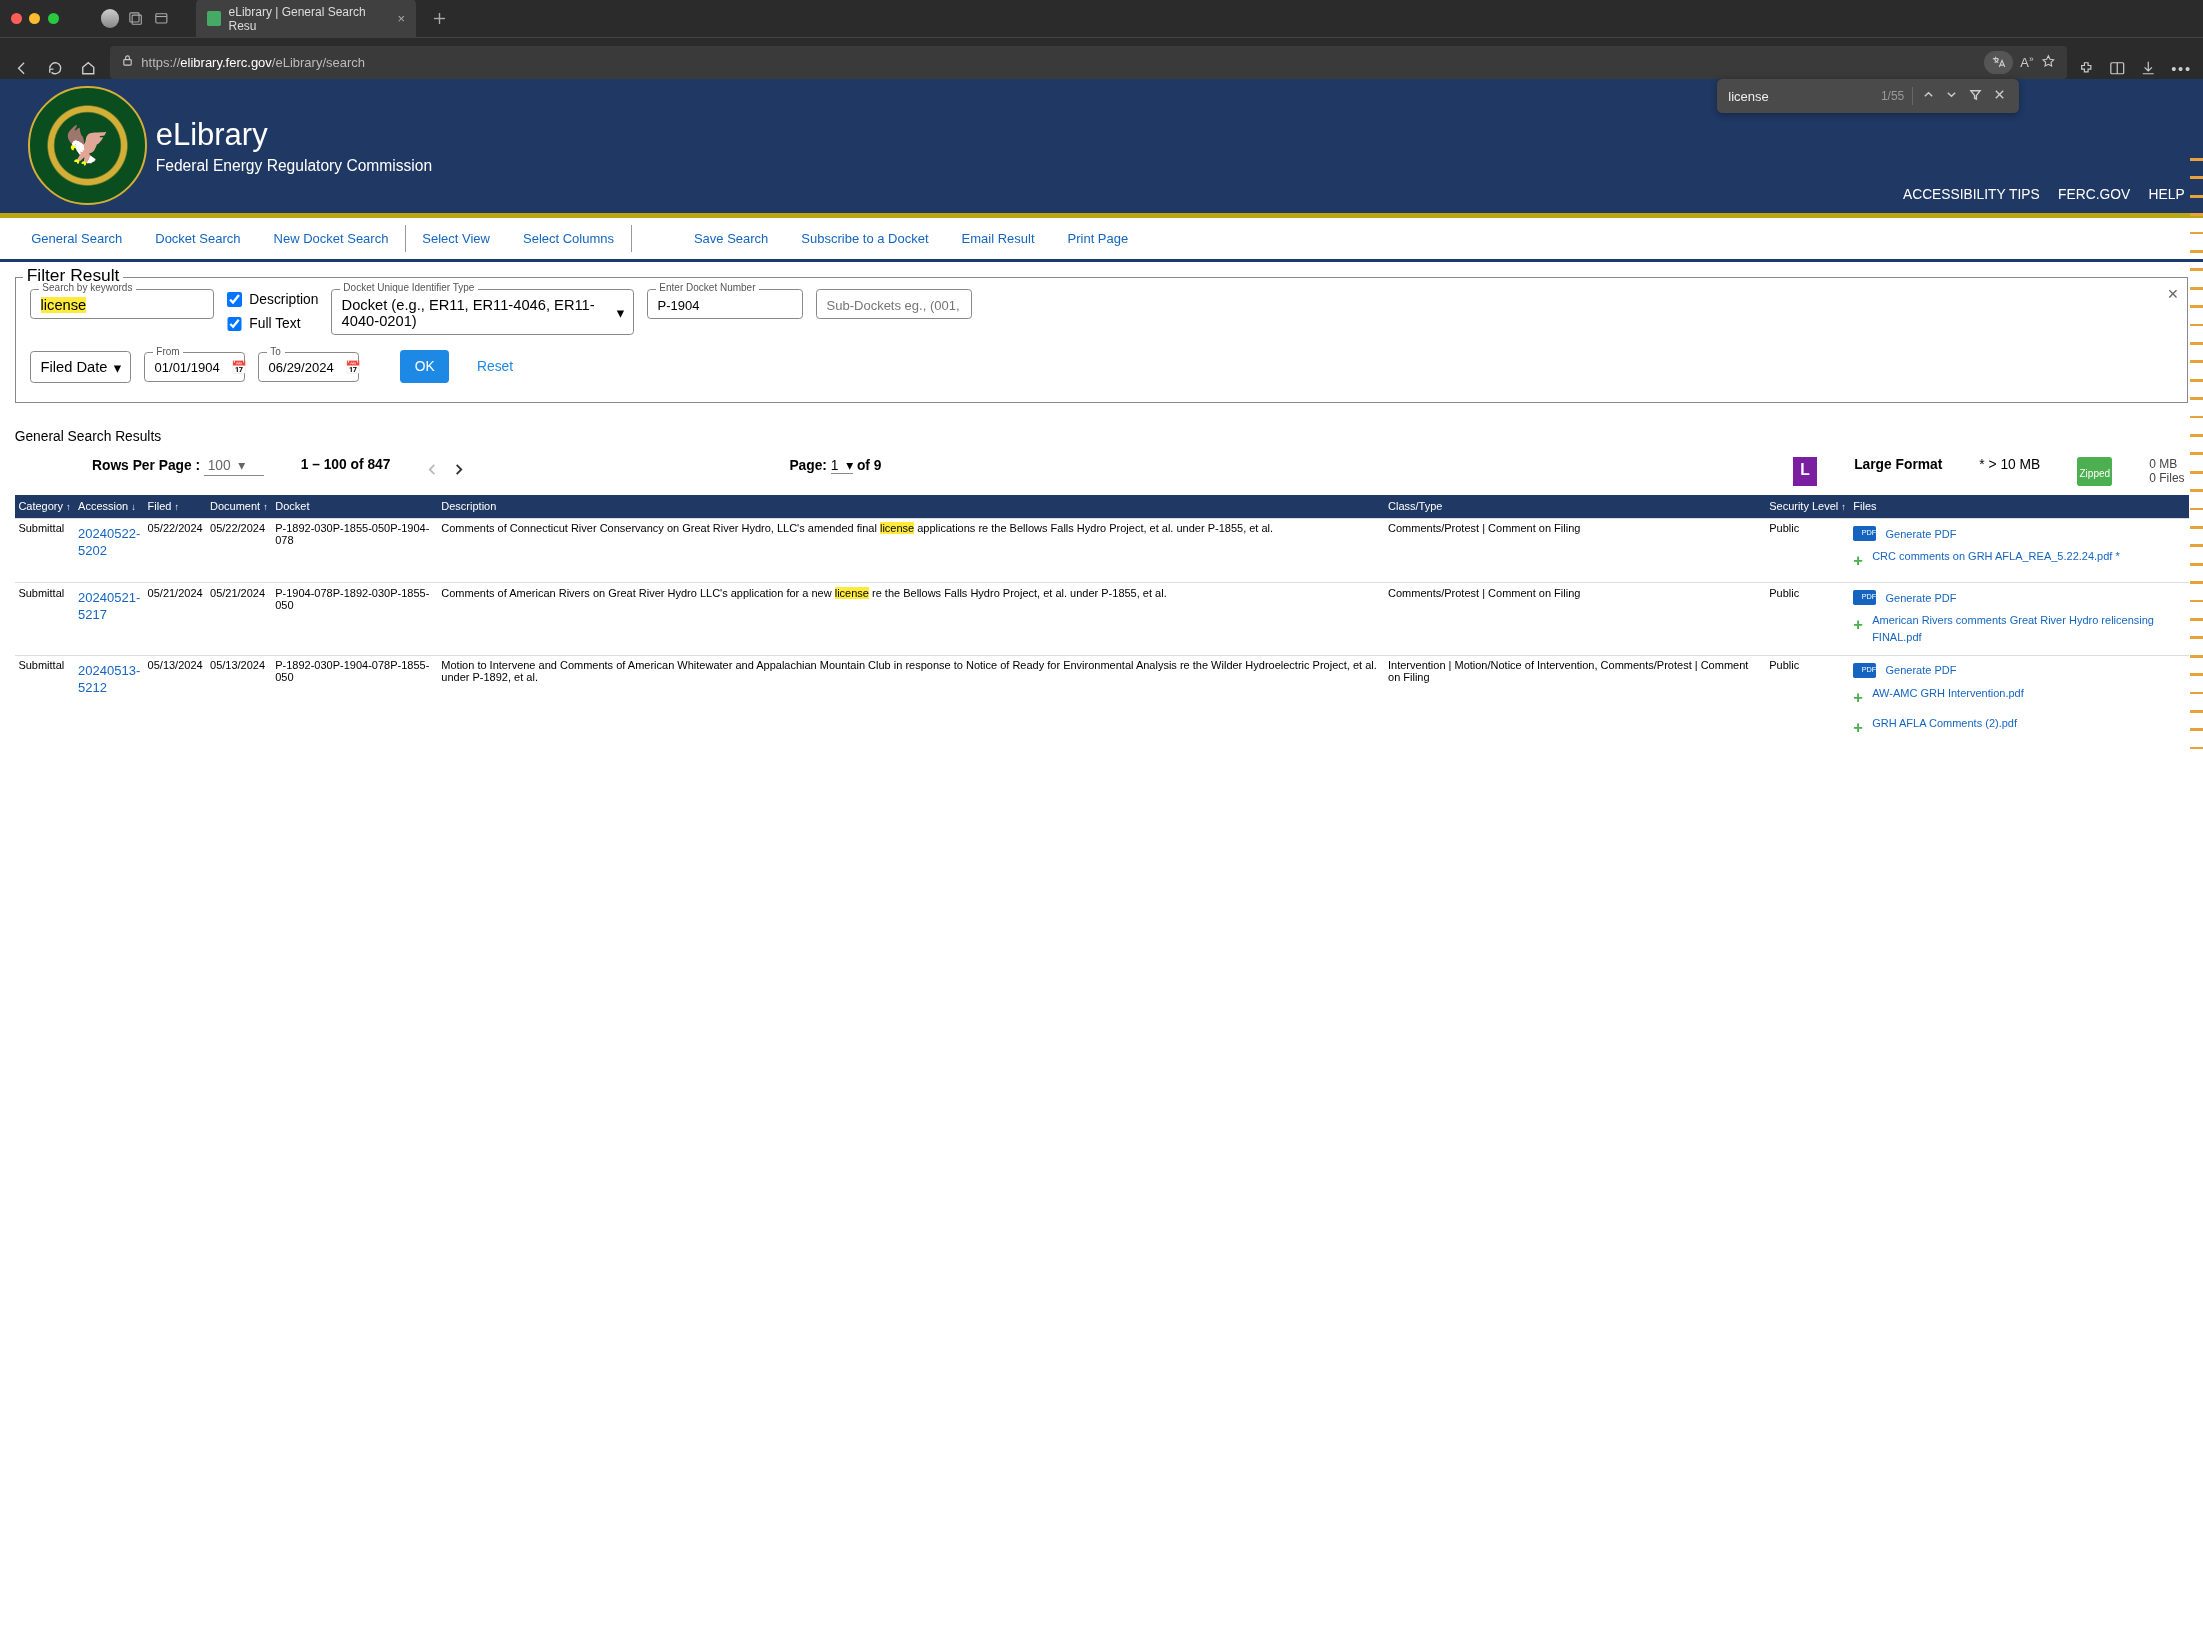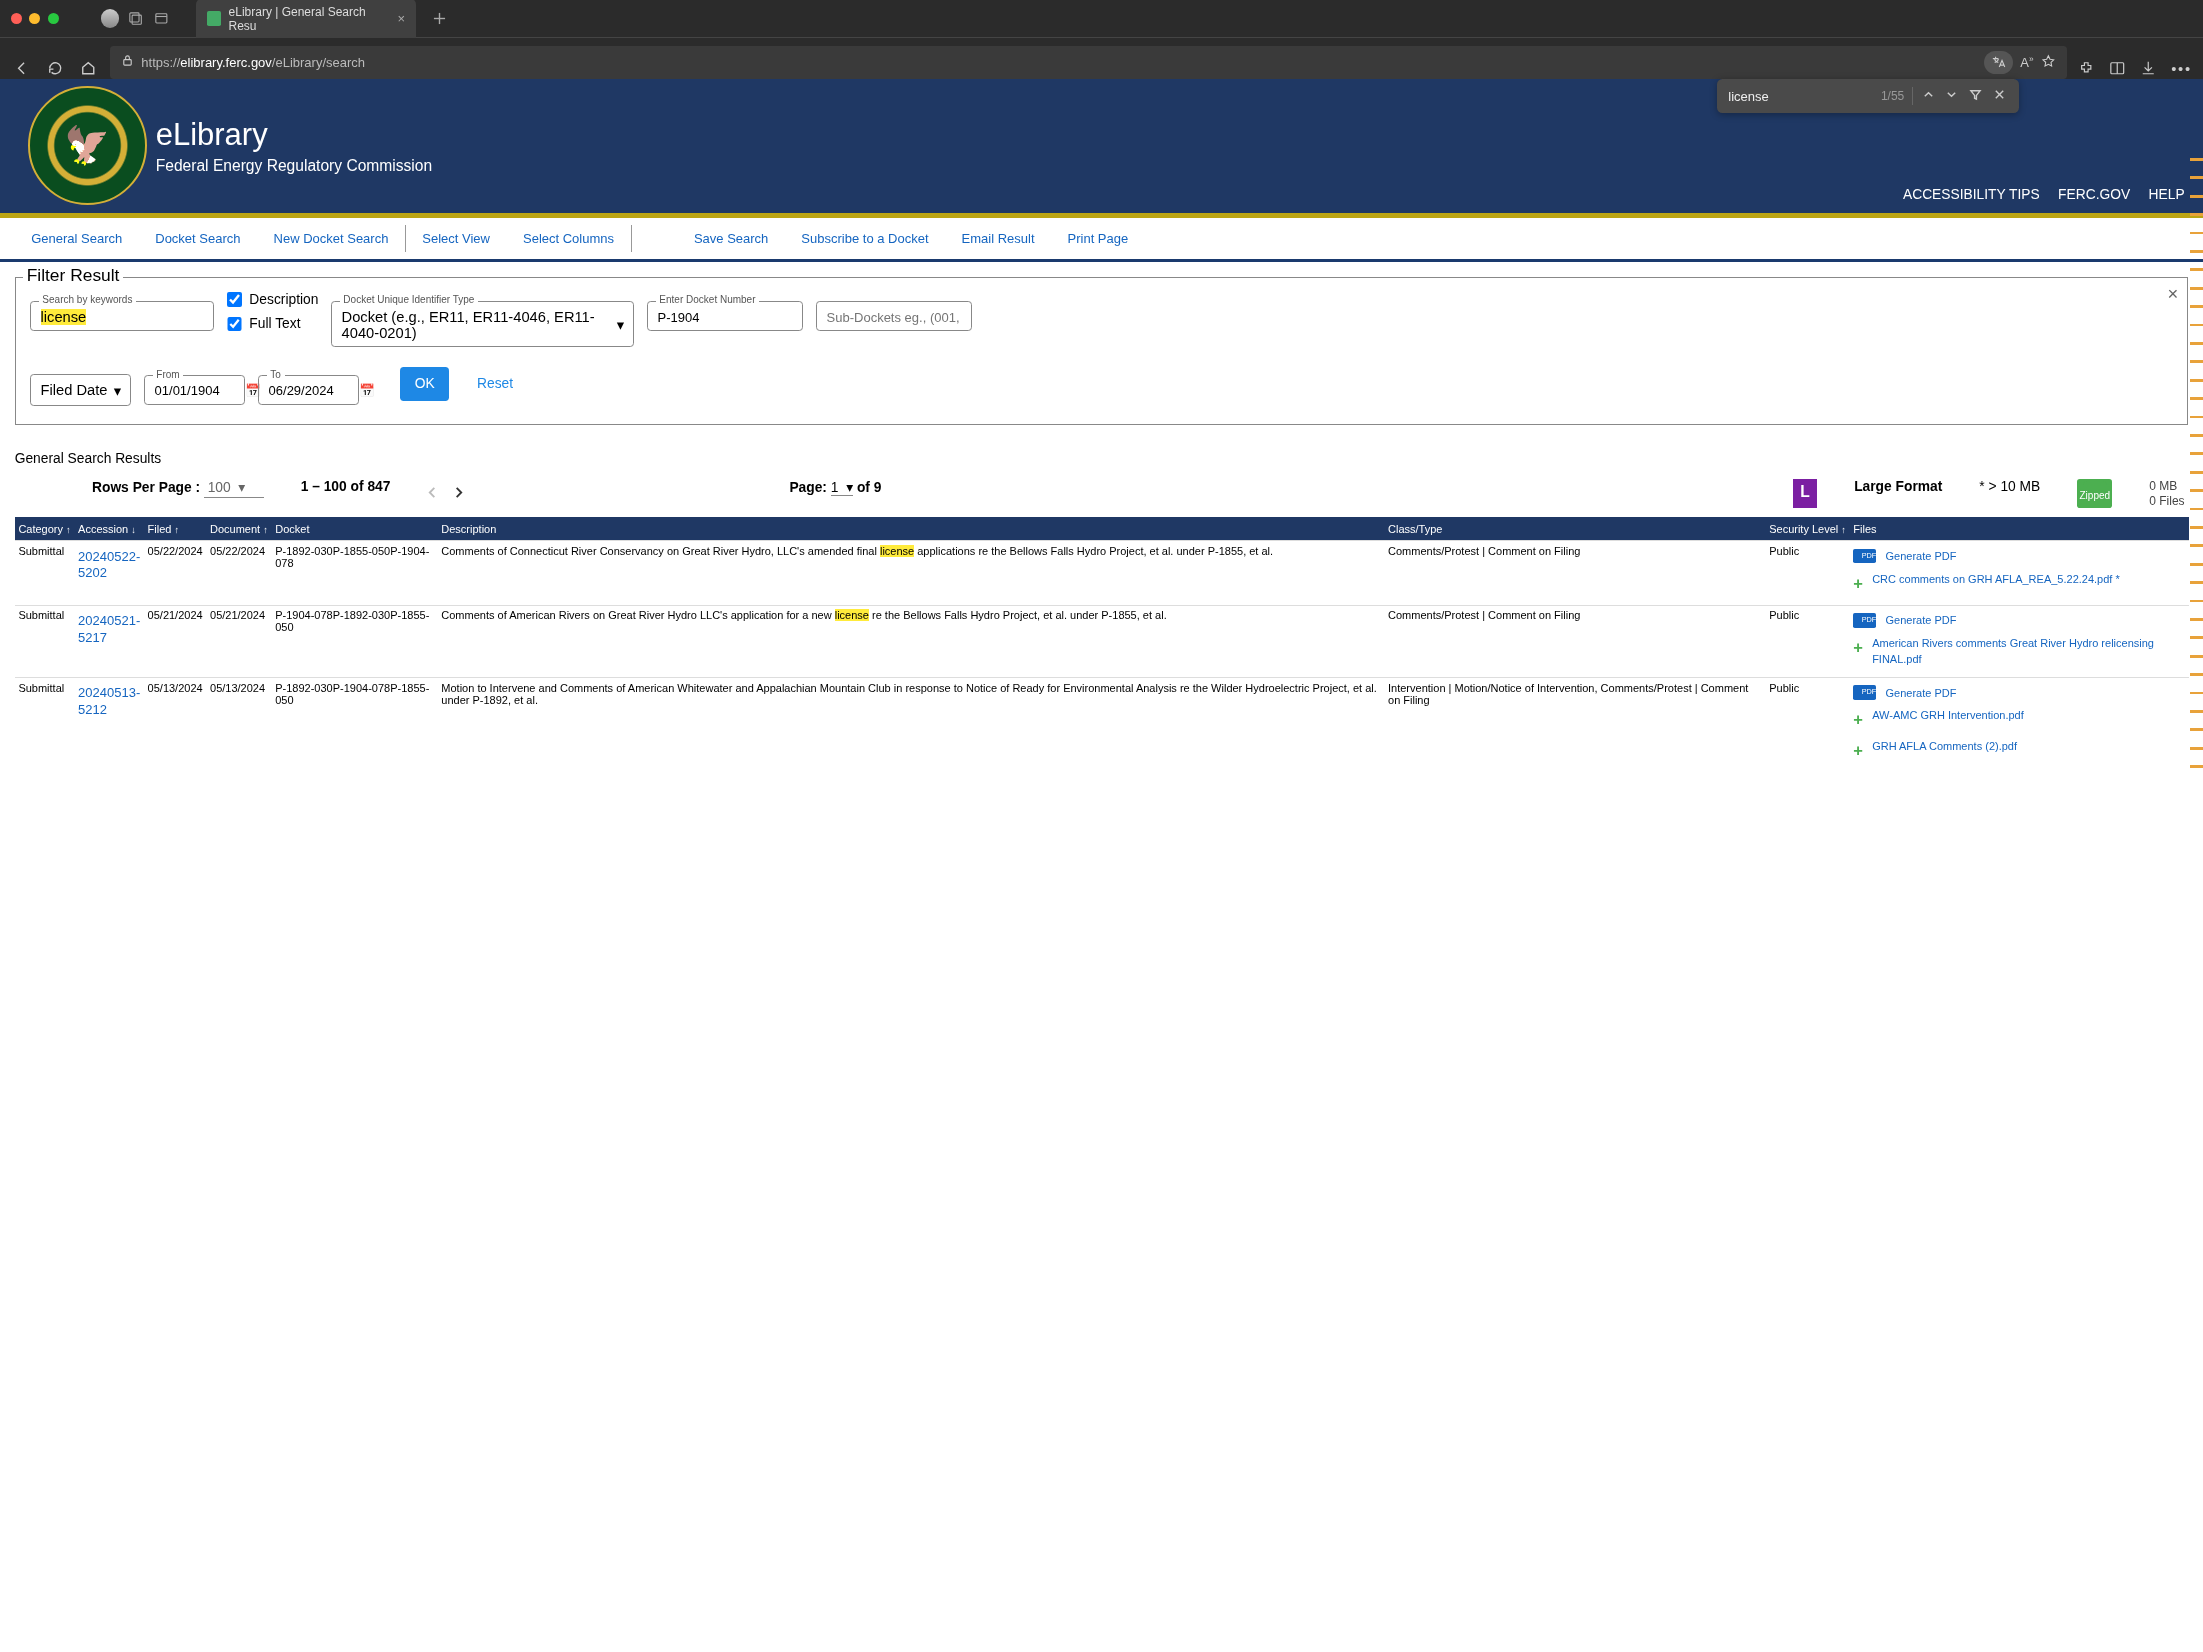--- a/index.html
+++ b/index.html
@@ -46,33 +46,33 @@
 .menu { display: flex; align-items: center; padding: 0 14.7px; background: #fff; font-size: 13px; color: #1565c0; }
 .menu a { padding: 13px 16.5px; cursor: pointer; }
 .menu-divider { width: 0.9px; height: 27.5px; background: #999; }
 .blue-bar { height: 2.8px; background: #1a3a6e; }
 
 .filter-fieldset { border: 0.9px solid #888; margin: 14.7px; padding: 11px 14.7px 18.4px; position: relative; }
 .filter-legend { font-size: 17.4px; padding: 0 3.7px; background: #fff; position: absolute; top: -13px; left: 7.3px; }
 .close-x { position: absolute; right: 9.2px; top: 5.5px; font-size: 18.4px; color: #666; cursor: pointer; }
 .filter-note { font-size: 13px; margin: 18.4px 0 13px; }
 .filter-row { display: flex; gap: 13px; align-items: flex-start; flex-wrap: wrap; }
-.field { border: 0.9px solid #888; border-radius: 3.7px; padding: 7.3px 9.2px 5.5px; position: relative; margin-top: 12px; }
+.field { border: 0.9px solid #888; border-radius: 3.7px; padding: 7.3px 9.2px 5.5px; position: relative; }
 .field-label { position: absolute; top: -7.3px; left: 7.3px; background: #fff; font-size: 10px; padding: 0 3.7px; color: #555; }
 .field input, .field select { border: none; outline: none; font-size: 13px; background: transparent; }
 .keywords-field { width: 184px; }
 .highlight { background: #ffeb3b; }
 .checkbox-col { display: flex; flex-direction: column; gap: 9.2px; padding-top: 3.7px; }
 .checkbox-row { display: flex; align-items: center; gap: 7.3px; font-size: 13.8px; }
 .checkbox-row input { width: 14.7px; height: 14.7px; }
 .dropdown-field { width: 303px; display: flex; align-items: center; justify-content: space-between; }
 .docket-field { width: 156px; }
 .subdocket-field { width: 156px; }
 .date-type { width: 101px; display: flex; justify-content: space-between; align-items: flex-start; }
-.date-field { width: 101px; display: flex; align-items: center; gap: 19px; }
+.date-field { width: 101px; display: flex; align-items: center; gap: 5px; }
 .cal-icon { font-size: 13px; color: #666; }
 .btn-ok { background: #1e88e5; color: #fff; border: none; padding: 9.2px 14.7px; font-size: 13.8px; border-radius: 3.7px; cursor: pointer; }
 .btn-reset { color: #1e88e5; background: none; border: none; font-size: 13.8px; cursor: pointer; margin-left: 14.7px; }
 
 .results-title { font-size: 13.8px; margin: 26px 0 13px 14.7px; }
 .results-bar { display: flex; padding: 0 18.4px 9.2px 92px; font-size: 13.8px; gap: 37px; }
 .rpp-select { font-size: 13.8px; color: #666; border: none; border-bottom: 0.9px solid #888; padding: 1.8px 18.4px 1.8px 3.7px; }
 .page-nav { display: flex; align-items: center; gap: 14.7px; color: #666; }
 .page-input { font-size: 13.8px; border: none; border-bottom: 0.9px solid #888; width: 27.5px; }
 .lf-badge { background: #7b1fa2; color: #fff; font-weight: bold; padding: 3.7px 7.3px; font-size: 15.6px; }

